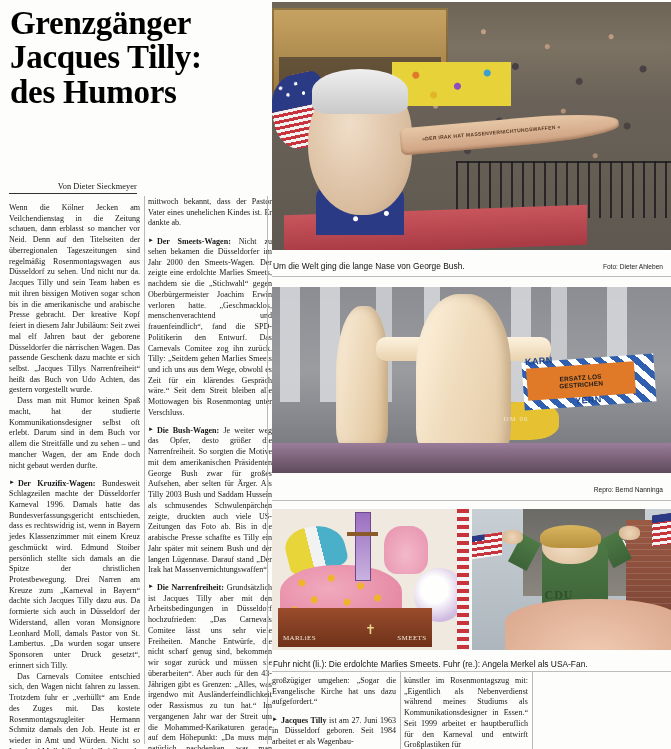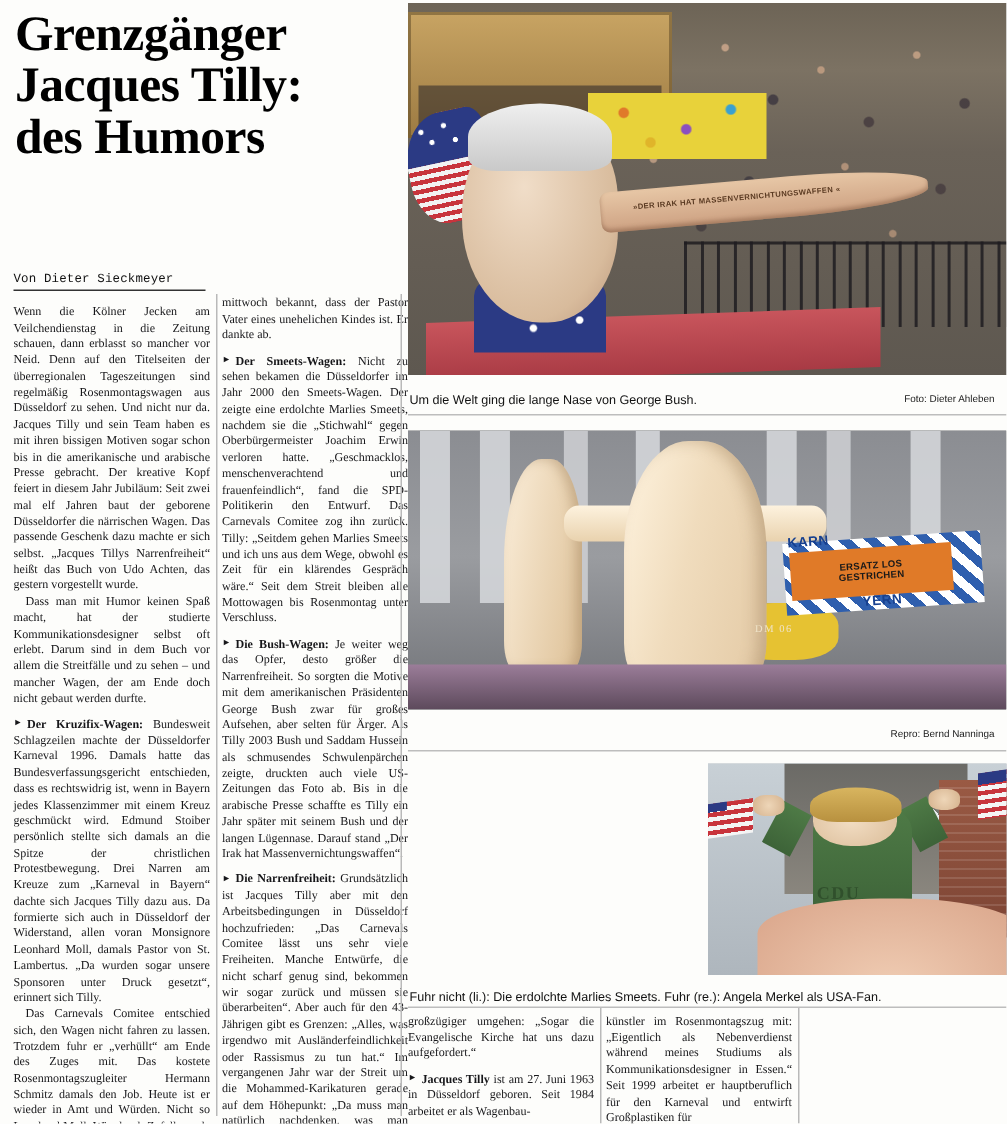--- a/index.html
+++ b/index.html
@@ -26,23 +26,24 @@
     position:absolute;left:36px;top:125px;width:232px;
     font-size:11.4px;line-height:1.43;
     font-weight:bold;
     text-align:left;
     color:#000;
   }
   .byline-wrap{
     position:absolute;left:9px;top:182px;width:128px;
   }
   .byline{
-    font-family:Liberation Mono, monospace;
+    font-family:Liberation Serif, serif;
     font-size:8.3px;letter-spacing:.1px;color:#111;
     padding-bottom:2px;
+    text-align:right;
   }
   .byline-rule{border-bottom:1px solid #333;width:128px;}
 
   .col{
     position:absolute;
     font-size:8.05px;
     line-height:1.335;
     text-align:justify;
     text-justify:inter-word;
     hyphens:auto;
@@ -393,20 +394,35 @@
     <div class="signtext">
       <span>ERSATZ LOS</span>
       <span>GESTRICHEN</span>
     </div>
     <div class="dmtxt">DM 06</div>
     <div class="platform"></div>
   </div>
   <div class="credit" id="cred2">Repro: Bernd Nanninga</div>
   <div class="hrule" style="left:272px;top:500px;width:399px;"></div>
 
+  <div class="photo" id="photo3">
+    <div class="sk-bg"></div>
+    <div class="sk-legs"></div>
+    <div class="sk-hand"></div>
+    <div class="sk-body"></div>
+    <div class="sk-knife"></div>
+    <div class="sk-frills"></div>
+    <div class="sk-coffin"></div>
+    <div class="sk-coffin-txt">
+      <span>MARLiES</span>
+      <span>SMEETS</span>
+    </div>
+    <div class="sk-cross">✝</div>
+    <div class="sk-flagstrip"></div>
+  </div>
 
   <div class="photo" id="photo4">
     <div class="mk-sky"></div>
     <div class="mk-house"></div>
     <div class="mk-brick"></div>
     <div class="mk-flag" id="flagA"></div>
     <div class="mk-flag" id="flagB"></div>
     <div class="mk-arm" id="armL"></div>
     <div class="mk-arm" id="armR"></div>
     <div class="mk-fist" id="fistL"></div>

